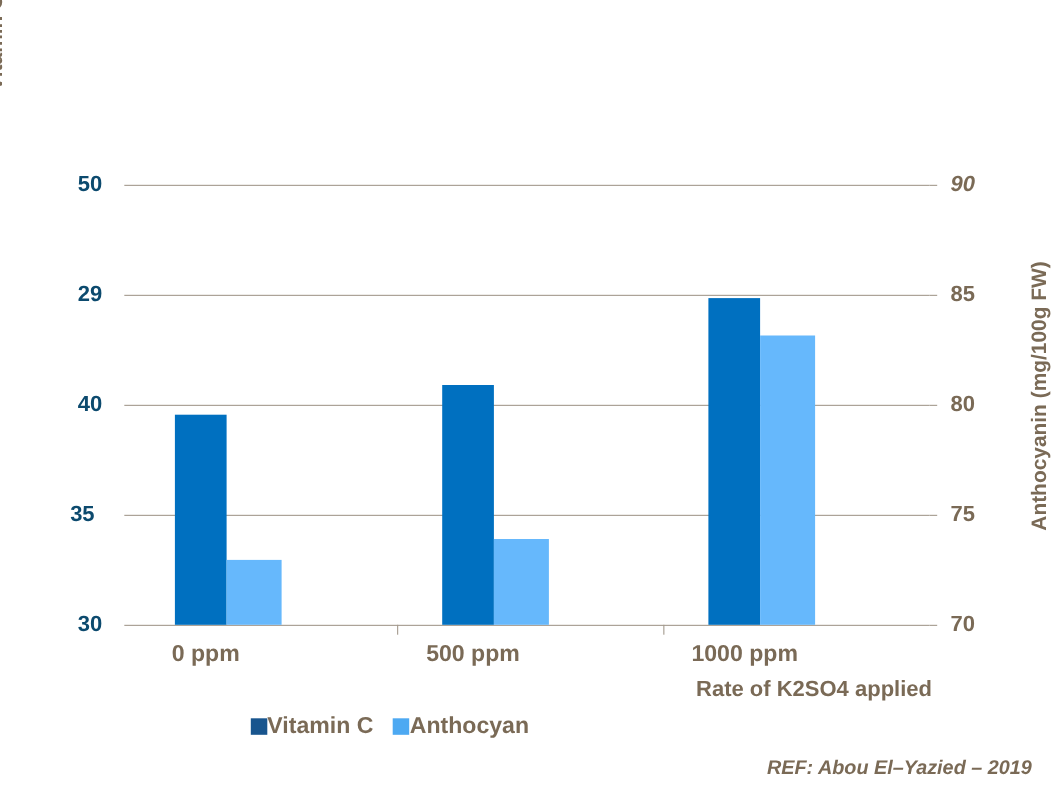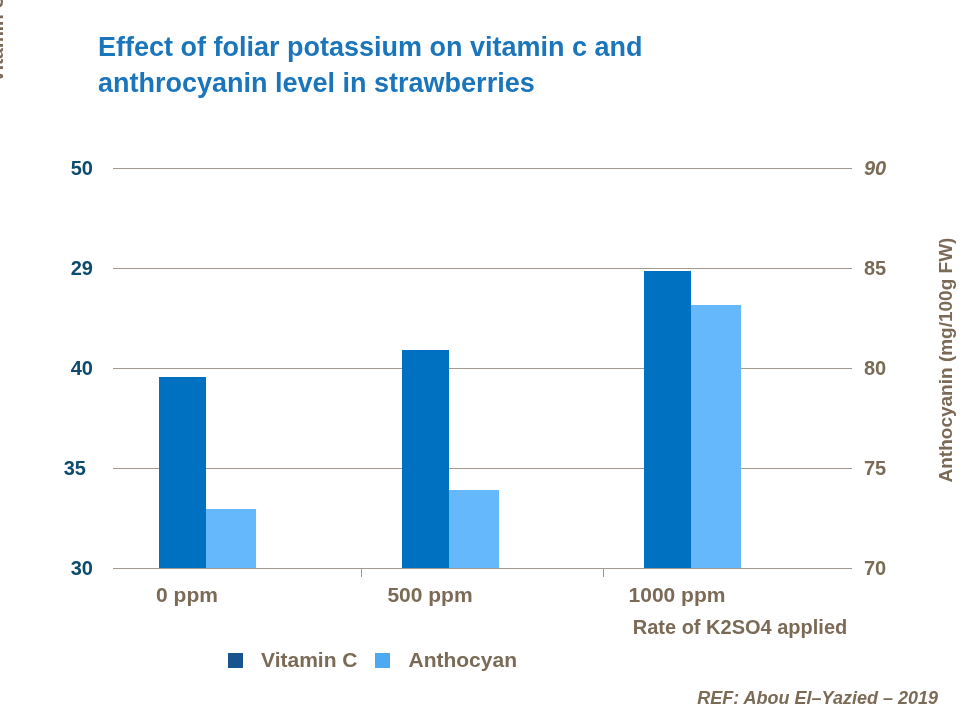--- a/index.html
+++ b/index.html
@@ -160,21 +160,21 @@
     position: absolute;
     top: 648px;
     left: 228px;
     display: flex;
     align-items: center;
     gap: 18px;
   }
   .legend-entry {
     display: flex;
     align-items: center;
-    gap: 18px;
+    gap: 0;
   }
   .legend-swatch {
     width: 15px;
     height: 15px;
     display: inline-block;
   }
   .legend-swatch.vitc { background: #18558E; }
   .legend-swatch.anth { background: #4DA9F2; }
   .legend-text {
     color: #7A6A56;
@@ -194,24 +194,20 @@
     font-size: 18px;
     font-weight: bold;
     font-style: italic;
   }
 </style>
 </head>
 <body>
 
 <div id="slide">
 
-  <div id="chart-title">
-    <div>Effect of foliar potassium on vitamin c and</div>
-    <div>anthrocyanin level in strawberries</div>
-  </div>
 
   <div id="ylabel-left">Vitamin C (mg/100g FW)</div>
 
   <div id="ylabel-right">Anthocyanin (mg/100g FW)</div>
 
   <div class="ytick-left" style="left:33px; top:157px;">50</div>
   <div class="ytick-left" style="left:33px; top:257px;">29</div>
   <div class="ytick-left" style="left:33px; top:357px;">40</div>
   <div class="ytick-left" style="left:26px; top:457px;">35</div>
   <div class="ytick-left" style="left:33px; top:557px;">30</div>

